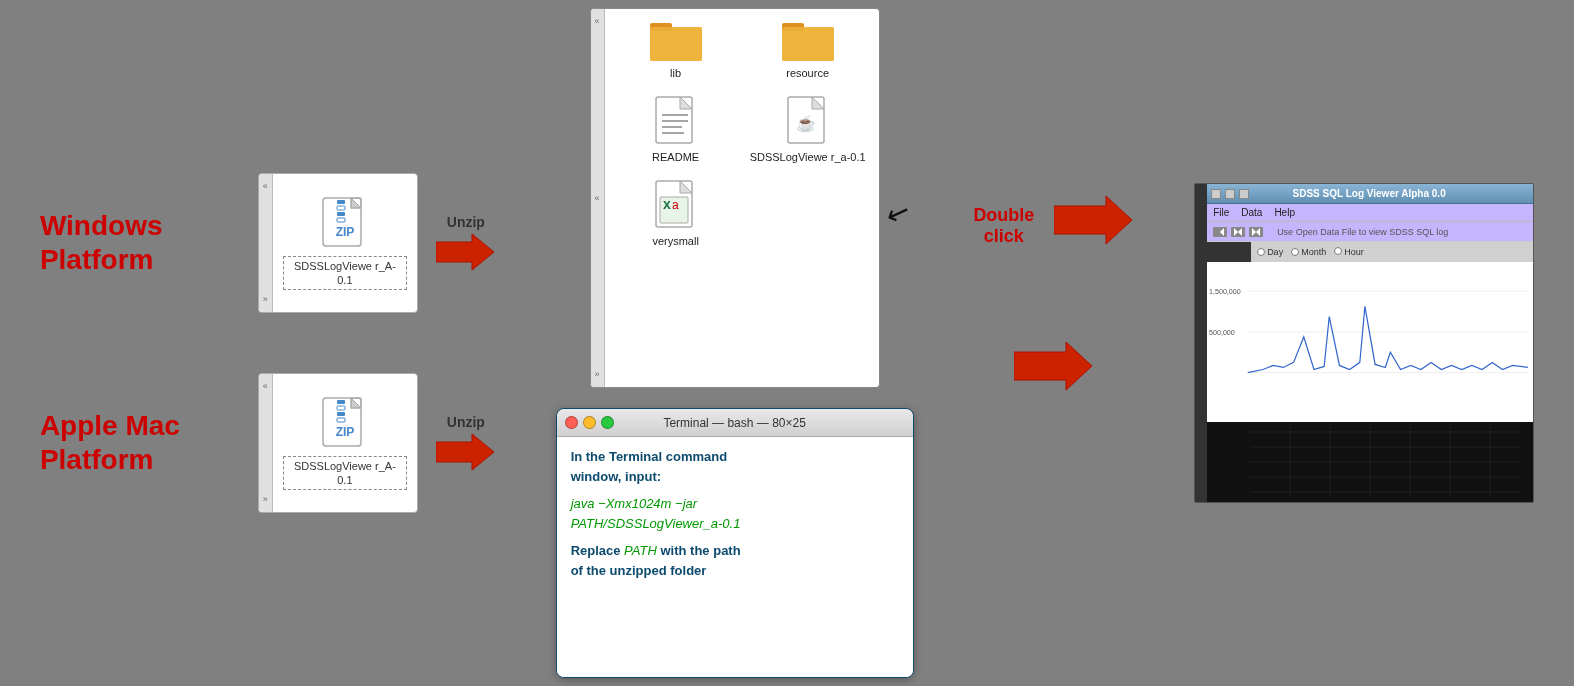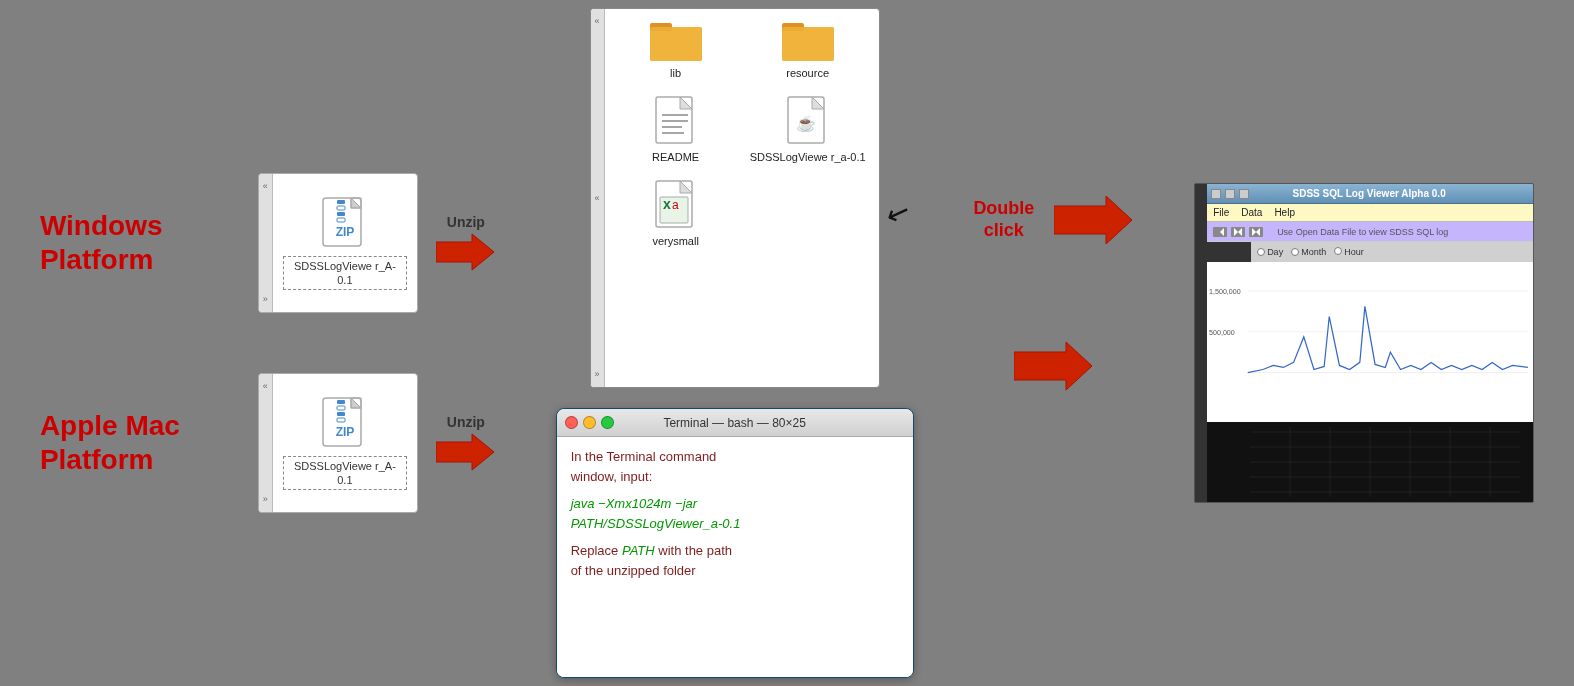--- a/index.html
+++ b/index.html
@@ -255,22 +255,22 @@
       padding: 10px 14px;
       font-size: 13px;
       line-height: 1.5;
       display: flex;
       flex-direction: column;
       gap: 0;
       overflow: hidden;
     }
 
     .term-text-red {
-      color: #7f1d1d;
-      font-weight: normal;
+      color: #0c4a6e;
+      font-weight: bold;
     }
 
     .term-text-green {
       color: #009900;
       font-style: italic;
     }
 
     .term-para {
       margin-bottom: 8px;
     }
@@ -298,21 +298,21 @@
     }
 
     .app-title-text {
       font-size: 10px;
       color: white;
       font-weight: bold;
       margin-left: 4px;
     }
 
     .app-menubar {
-      background: #fef9c3;
+      background: #c4b5fd;
       height: 18px;
       display: flex;
       align-items: center;
       padding: 0 6px;
       gap: 12px;
       border-bottom: 1px solid #bbb;
     }
 
     .app-menu-item {
       font-size: 10px;
@@ -535,21 +535,21 @@
           <span class="term-text-red">Replace </span><span class="term-text-green"><em>PATH</em></span><span class="term-text-red"> with the path</span><br>
           <span class="term-text-red">of the unzipped  folder</span>
         </div>
       </div>
     </div>
 
   </div>
 
   <div style="display:flex; flex-direction:column; align-items:center; justify-content:center; gap:30px; height:100%;">
 
-    <div style="display:flex; flex-direction:row; align-items:center; gap:20px; margin-top:-100px;">
+    <div style="display:flex; flex-direction:row; align-items:flex-end; gap:20px; margin-top:-100px;">
       <div style="display:flex; flex-direction:column; align-items:center; gap:4px;">
         <div class="double-click-label">Double<br>click</div>
       </div>
       <svg width="80" height="56" viewBox="0 0 80 56" xmlns="http://www.w3.org/2000/svg">
         <polygon points="0,14 52,14 52,4 78,28 52,52 52,42 0,42" fill="#cc2200" stroke="#aa1100" stroke-width="1"></polygon>
       </svg>
     </div>
 
     <div style="display:flex; flex-direction:row; align-items:center; gap:20px; margin-top:60px;">
       <svg width="80" height="56" viewBox="0 0 80 56" xmlns="http://www.w3.org/2000/svg">

